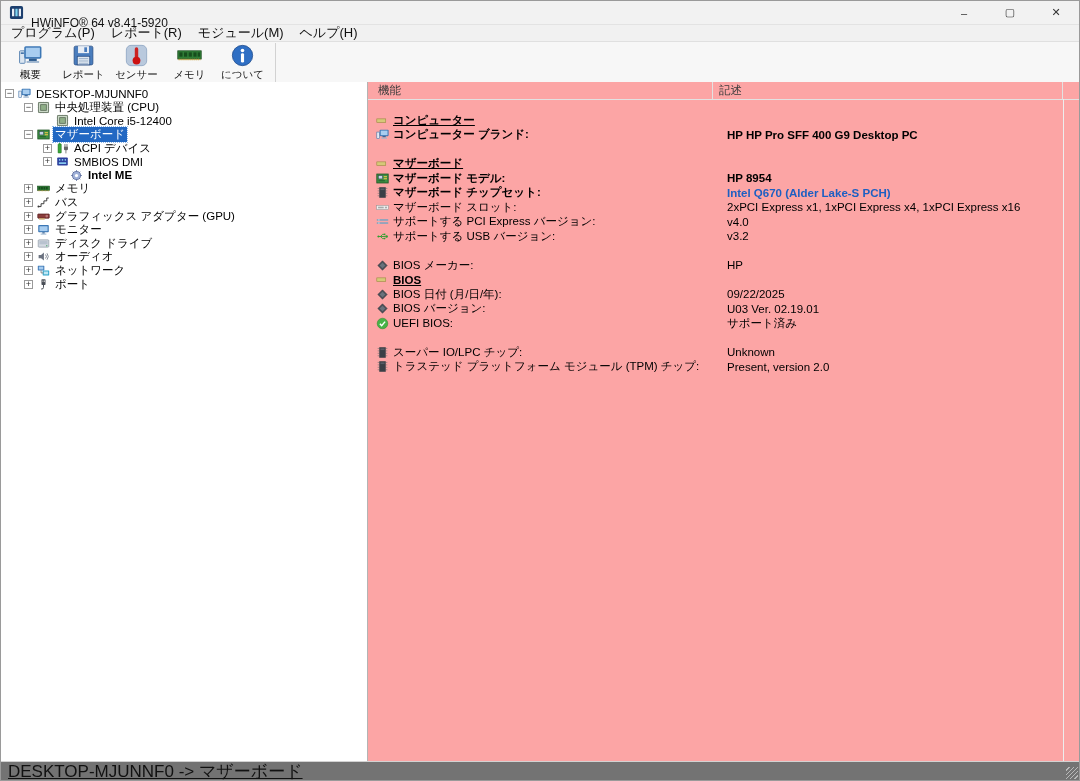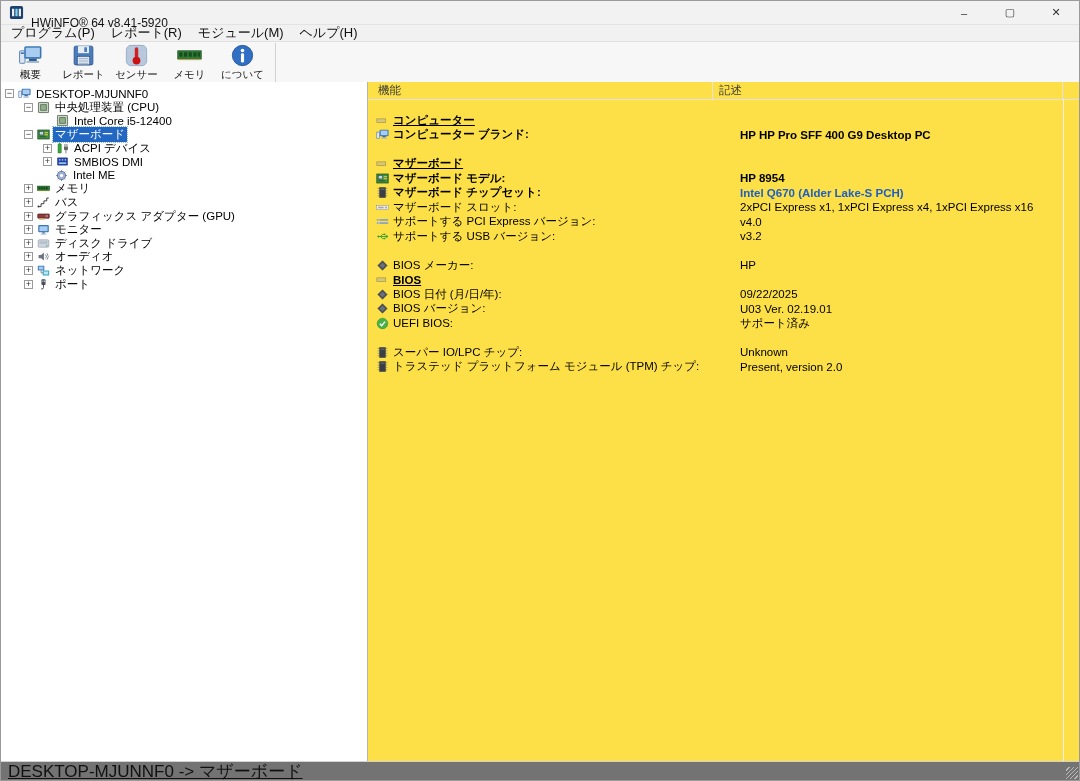--- a/index.html
+++ b/index.html
@@ -30,35 +30,35 @@
   .tree-panel { width:366px; flex:none; border-right:1px solid #b4b4b4; padding-top:5px; overflow:hidden; background:#fff; }
   .tree-row { height:13.6px; display:flex; align-items:center; font-size:11.5px; white-space:nowrap; }
   .expander { width:9px; height:9px; box-sizing:border-box; border:1px solid #9a9a9a; background:#fff; color:#333; font-size:9px; line-height:6px; text-align:center; margin-right:4px; flex:none; }
   .exp-spacer { width:13px; flex:none; }
   .t-ic { width:13px; height:13px; margin-right:3px; flex:none; }
   .t-ic svg { width:100%; height:100%; display:block; }
   .t-label { padding:0 2px; color:#000; }
   .t-label.sel { background:#2268c3; color:#fff; outline:1px dotted #8fb8e8; }
 
   
-  .details-panel { flex:1; position:relative; background:#fde047; overflow:hidden; }
+  .details-panel { flex:1; position:relative; background:#fca5a5; overflow:hidden; }
   .details-header { height:17px; display:flex; border-bottom:1px solid #e2e2e2; font-size:11.5px; color:#3c3c3c; }
   .dh-cell { display:flex; align-items:center; box-sizing:border-box; border-right:1px solid #e2e2e2; }
   .dh1 { width:345px; padding-left:10px; }
   .dh2 { width:350px; padding-left:6px; }
   .dh-fill { flex:1; }
   .vline { position:absolute; left:695px; top:17px; bottom:0; width:1px; background:#ededed; }
   .details-list { position:absolute; top:17px; left:0; right:0; padding-top:14px; }
   .d-row { height:14.5px; display:flex; align-items:center; padding-left:8px; position:relative; font-size:11.5px; white-space:nowrap; }
   .d-ic { width:13px; height:13px; margin-right:4px; flex:none; }
   .d-ic svg { width:100%; height:100%; display:block; }
   .sec-label { font-weight:bold; text-decoration:underline; color:#000; }
   .d-label { color:#000; }
   .b { font-weight:bold; }
-  .d-value { position:absolute; left:359px; top:0; height:100%; display:flex; align-items:center; color:#000;margin-left:13px; }
+  .d-value { position:absolute; left:359px; top:0; height:100%; display:flex; align-items:center; color:#000; }
   .d-value.link { color:#1d5fc2; font-weight:bold; }
 
   
   .statusbar { position:absolute; left:0; right:0; bottom:0; height:18px; background:#737373; border-top:1px solid #d2d2d2; display:flex; align-items:center; padding-left:7px; font-size:17px; color:#111;text-decoration:underline; }
   .grip { position:absolute; right:1px; bottom:1px; width:12px; height:12px;
           background:repeating-linear-gradient(135deg, transparent 0 2px, #b9b9b9 2px 3px); }
 </style>
 </head>
 <body>
 
@@ -226,21 +226,21 @@
             <svg viewBox="0 0 16 16">
               <rect x="1.5" y="3" width="13" height="10" rx="1" fill="#2b3f9e"></rect>
               <circle cx="4.5" cy="6" r="1" fill="#8fd4f5"></circle>
               <circle cx="8" cy="6" r="1" fill="#8fd4f5"></circle>
               <circle cx="11.5" cy="6" r="1" fill="#8fd4f5"></circle>
               <rect x="3.5" y="9" width="9" height="2" fill="#8fd4f5"></rect>
             </svg>
           </span>
           <span class="t-label">SMBIOS DMI</span>
         </div>
-        <div class="tree-row" style="padding-left: 41px;">
+        <div class="tree-row" style="padding-left: 56px; font-weight: bold;">
           <span class="exp-spacer"></span>
           <span class="t-ic">
             <svg viewBox="0 0 16 16">
               <circle cx="8" cy="8" r="5" fill="#9fb0d8" stroke="#5e6f9e"></circle>
               <circle cx="8" cy="8" r="2" fill="#fff"></circle>
               <path d="M8 1.5v2M8 12.5v2M1.5 8h2M12.5 8h2M3.4 3.4l1.4 1.4M11.2 11.2l1.4 1.4M12.6 3.4l-1.4 1.4M4.8 11.2l-1.4 1.4" stroke="#5e6f9e" stroke-width="1.2"></path>
             </svg>
           </span>
           <span class="t-label">Intel ME</span>
         </div>

